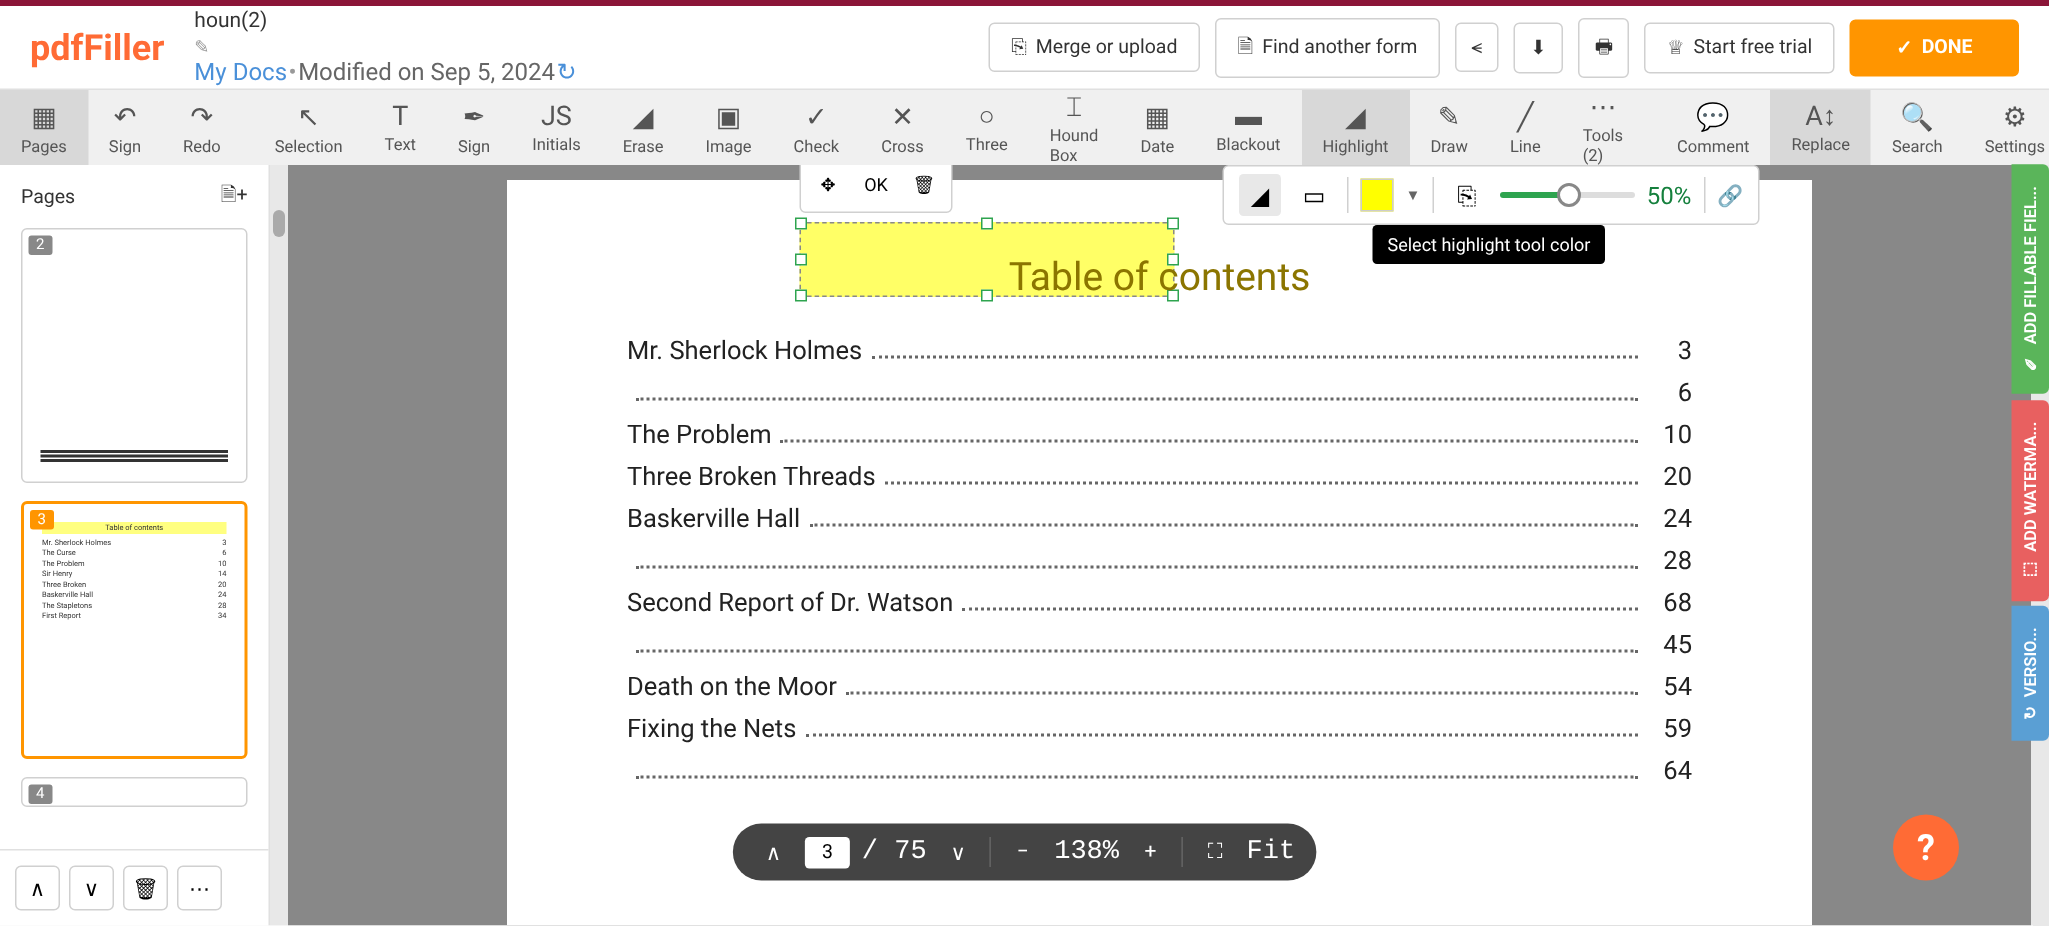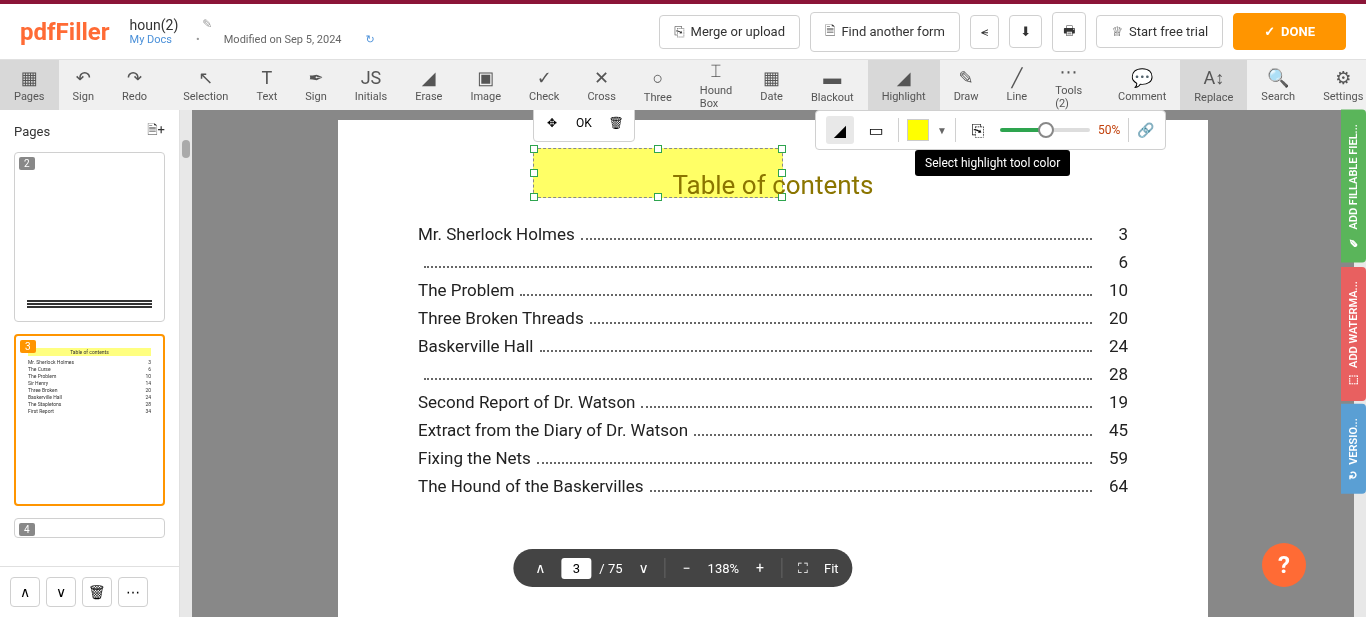--- a/index.html
+++ b/index.html
@@ -3,24 +3,24 @@
   <meta charset="utf-8">
   <style>
     * { margin: 0; padding: 0; box-sizing: border-box; font-family: -apple-system, BlinkMacSystemFont, "Segoe UI", Roboto, sans-serif; }
     body { width: 1366px; height: 617px; overflow: hidden; background: #f5f5f5; position: relative; }
     
     .top-bar { height: 4px; background: #8b1538; }
     
     .header { display: flex; align-items: center; padding: 8px 20px; background: #fff; border-bottom: 1px solid #e0e0e0; height: 56px; }
     .logo { font-size: 24px; font-weight: 700; color: #ff6b35; margin-right: 20px; }
     .doc-info { flex: 1; }
-    .doc-title-row { display: flex; gap: 24px; }
+    .doc-title-row { display: flex; gap: 2px; flex-direction: column; }
     .doc-title { font-size: 14px; color: #333; }
     .edit-icon { color: #999; font-size: 12px; }
-    .doc-meta { font-size: 11px; color: #666; display: flex; align-items: center; gap: 24px; }
+    .doc-meta { font-size: 16px; color: #666; display: flex; align-items: center; gap: 1px; }
     .doc-meta a { color: #4a90d9; text-decoration: none; }
     .doc-meta .dot { color: #999; }
     .sync-icon { color: #4a90d9; }
     
     .header-actions { display: flex; gap: 10px; align-items: center; }
     .btn { display: flex; align-items: center; gap: 6px; padding: 8px 14px; border: 1px solid #d0d0d0; border-radius: 4px; background: #fff; font-size: 13px; color: #333; cursor: pointer; }
     .btn-icon-only { padding: 8px 10px; }
     .btn-done { background: #ff9500; color: #fff; border-color: #ff9500; font-weight: 700; padding: 10px 30px; }
     
     .toolbar { display: flex; align-items: center; background: #f0f0f0; padding: 0; height: 50px; }
@@ -31,21 +31,21 @@
     .tool-spacer { flex: 1; }
     
     .highlight-bar { position: absolute; top: 110px; left: 815px; display: flex; align-items: center; gap: 8px; background: #fff; border: 1px solid #d0d0d0; border-radius: 4px; padding: 6px 10px; height: 40px; z-index: 10; }
     .hb-btn { width: 28px; height: 28px; display: flex; align-items: center; justify-content: center; border-radius: 3px; cursor: pointer; }
     .hb-btn.active { background: #e8e8e8; }
     .color-sw { width: 22px; height: 22px; background: #ffff00; border: 1px solid #ccc; }
     .chev { font-size: 10px; color: #666; }
     .hb-sep { width: 1px; height: 24px; background: #d0d0d0; }
     .slider-track { width: 90px; height: 4px; background: linear-gradient(to right, #2ea44f 50%, #ddd 50%); border-radius: 2px; position: relative; }
     .slider-thumb { width: 16px; height: 16px; background: #fff; border: 2px solid #888; border-radius: 50%; position: absolute; top: -6px; left: 42%; }
-    .opacity-label { font-size: 12px; color: #c2410c; }
+    .opacity-label { font-size: 16px; color: #15803d; }
     .link-icon { font-size: 14px; }
     
     .tooltip { position: absolute; top: 150px; left: 915px; background: #000; color: #fff; font-size: 12px; padding: 6px 10px; border-radius: 3px; z-index: 20; }
     
     .main { display: flex; height: calc(100% - 110px); }
     
     .sidebar { width: 180px; background: #fff; border-right: 1px solid #e0e0e0; display: flex; flex-direction: column; }
     .sidebar-header { display: flex; align-items: center; justify-content: space-between; padding: 10px 14px; font-size: 13px; color: #333; }
     .pages-list { flex: 1; overflow-y: auto; padding: 0 14px; }
     .thumb { border: 1px solid #d0d0d0; border-radius: 4px; margin-bottom: 12px; position: relative; background: #fff; padding: 4px; }
@@ -85,21 +85,21 @@
     
     .toc-title { font-size: 26px; color: #8b7500; text-align: center; margin-bottom: 24px; position: relative; z-index: 1; }
     .toc-row { display: flex; align-items: baseline; font-size: 17px; color: #222; margin-bottom: 8px; }
     .toc-name { white-space: nowrap; }
     .toc-dots { flex: 1; border-bottom: 2px dotted #666; margin: 0 6px 4px; }
     .toc-page { width: 30px; text-align: right; }
     
     .bottom-bar { position: absolute; bottom: 30px; left: 50%; transform: translateX(-50%); display: flex; align-items: center; gap: 8px; background: #444; border-radius: 20px; padding: 6px 14px; color: #fff; z-index: 15; }
     .bb-btn { width: 26px; height: 26px; display: flex; align-items: center; justify-content: center; cursor: pointer; color: #fff; font-size: 14px; }
     .bb-input { width: 30px; background: #fff; color: #000; border: none; border-radius: 3px; text-align: center; font-size: 13px; padding: 3px; }
-    .bb-text { font-size: 13px; }
+    .bb-text { font-size: 18px; font-family: Liberation Mono, monospace; }
     .bb-sep { width: 1px; height: 20px; background: #666; }
     
     .help-btn { position: absolute; bottom: 30px; right: 60px; width: 44px; height: 44px; background: #ff6b35; border-radius: 50%; color: #fff; font-size: 24px; font-weight: 700; display: flex; align-items: center; justify-content: center; cursor: pointer; z-index: 15; }
     
     .right-strip { width: 12px; background: #e8e8e8; }
     
     .side-tabs { position: absolute; right: 0; top: 110px; display: flex; flex-direction: column; gap: 4px; }
     .side-tab { writing-mode: vertical-rl; transform: rotate(180deg); padding: 14px 6px; color: #fff; font-size: 11px; font-weight: 600; cursor: pointer; border-radius: 4px 0 0 4px; display: flex; align-items: center; gap: 6px; }
     .side-tab.green { background: #5ab55a; }
     .side-tab.red { background: #e86060; }
@@ -386,34 +386,37 @@
             <span class="toc-dots"></span>
             <span class="toc-page">24</span>
           </div>
           <div class="toc-row">
             <span class="toc-dots"></span>
             <span class="toc-page">28</span>
           </div>
           <div class="toc-row">
             <span class="toc-name">Second Report of Dr. Watson</span>
             <span class="toc-dots"></span>
-            <span class="toc-page">19</span>
-          </div>
-          <div class="toc-row">
-            <span class="toc-name">Extract from the Diary of Dr. Watson</span>
+            <span class="toc-page">68</span>
+          </div>
+          <div class="toc-row">
             <span class="toc-dots"></span>
             <span class="toc-page">45</span>
           </div>
           <div class="toc-row">
+            <span class="toc-name">Death on the Moor</span>
+            <span class="toc-dots"></span>
+            <span class="toc-page">54</span>
+          </div>
+          <div class="toc-row">
             <span class="toc-name">Fixing the Nets</span>
             <span class="toc-dots"></span>
             <span class="toc-page">59</span>
           </div>
           <div class="toc-row">
-            <span class="toc-name">The Hound of the Baskervilles</span>
             <span class="toc-dots"></span>
             <span class="toc-page">64</span>
           </div>
         </div>
     </div>
   </div>
 
   <div class="right-strip"></div>
 </div>
 

